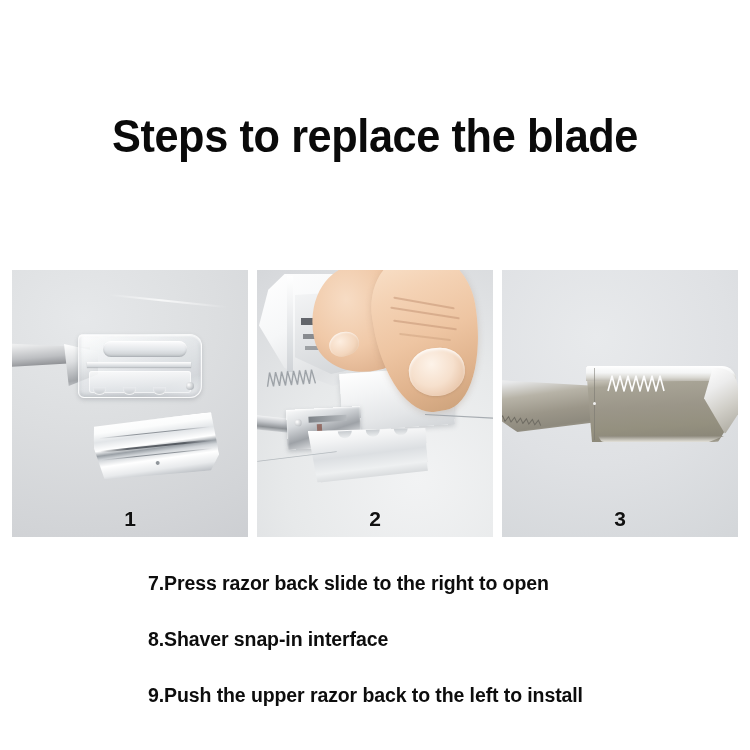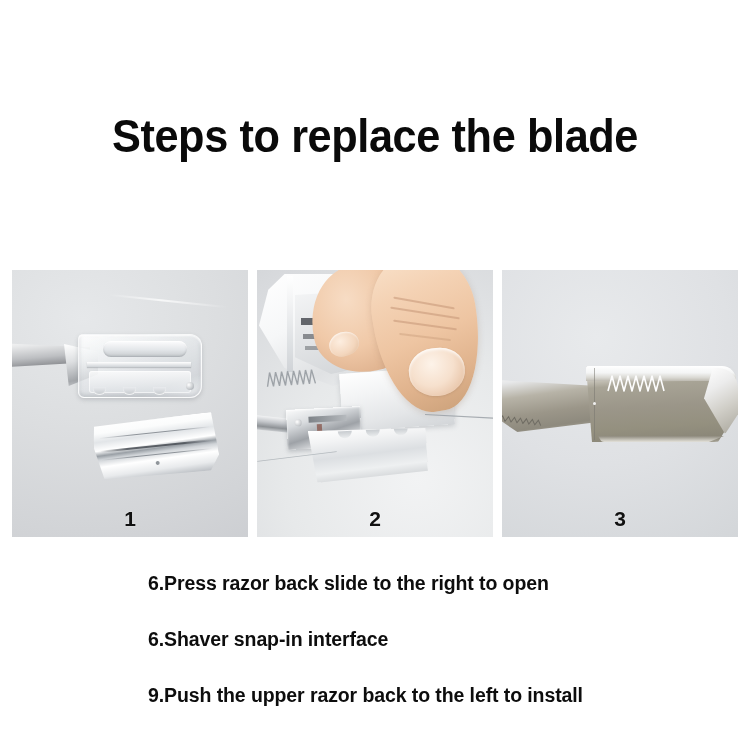--- a/index.html
+++ b/index.html
@@ -555,16 +555,16 @@
         <path d="M2 17 L6 2 L10 17 L14 2 L18 17 L22 2 L26 17 L30 2 L34 17 L38 2 L42 17 L46 2 L50 17 L54 2 L58 17" fill="none" stroke="#fdfdfd" stroke-width="1.6" stroke-linejoin="round"></path>
       </svg>
     </div>
 
     <div class="panel-number">3</div>
   </div>
 
 </div>
 
 <div class="instructions">
-  <div class="instruction-line">6.Press razor back slide to the right to open</div>
-  <div class="instruction-line">6.Shaver snap-in interface</div>
+  <div class="instruction-line">7.Press razor back slide to the right to open</div>
+  <div class="instruction-line">8.Shaver snap-in interface</div>
   <div class="instruction-line">9.Push the upper razor back to the left to install</div>
 </div>
 
 </body></html>

